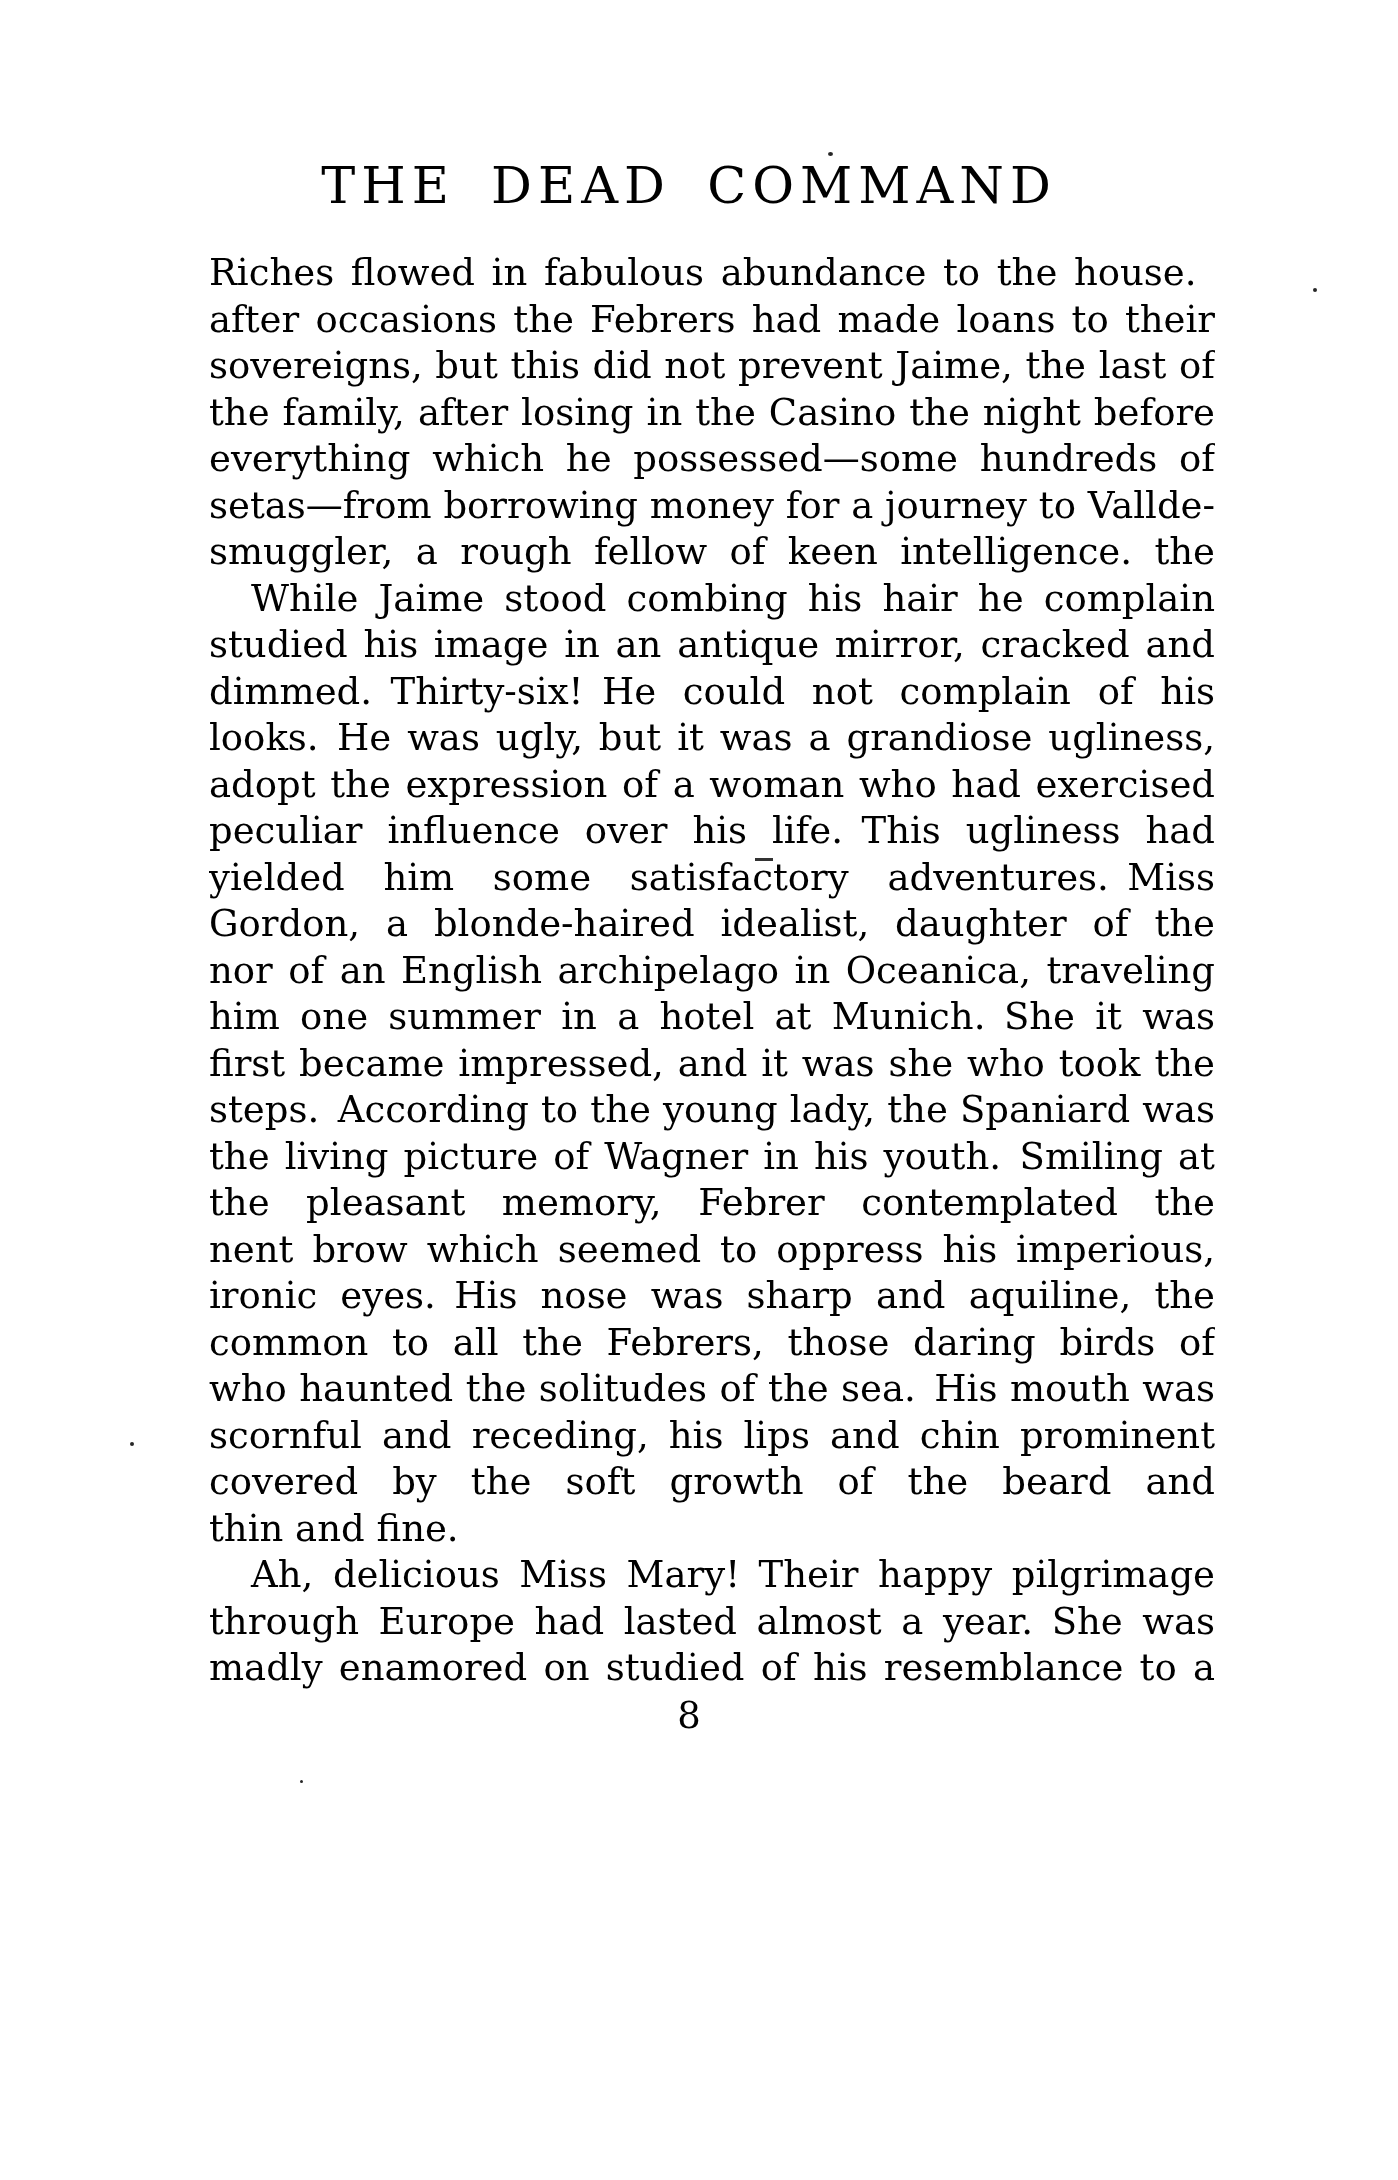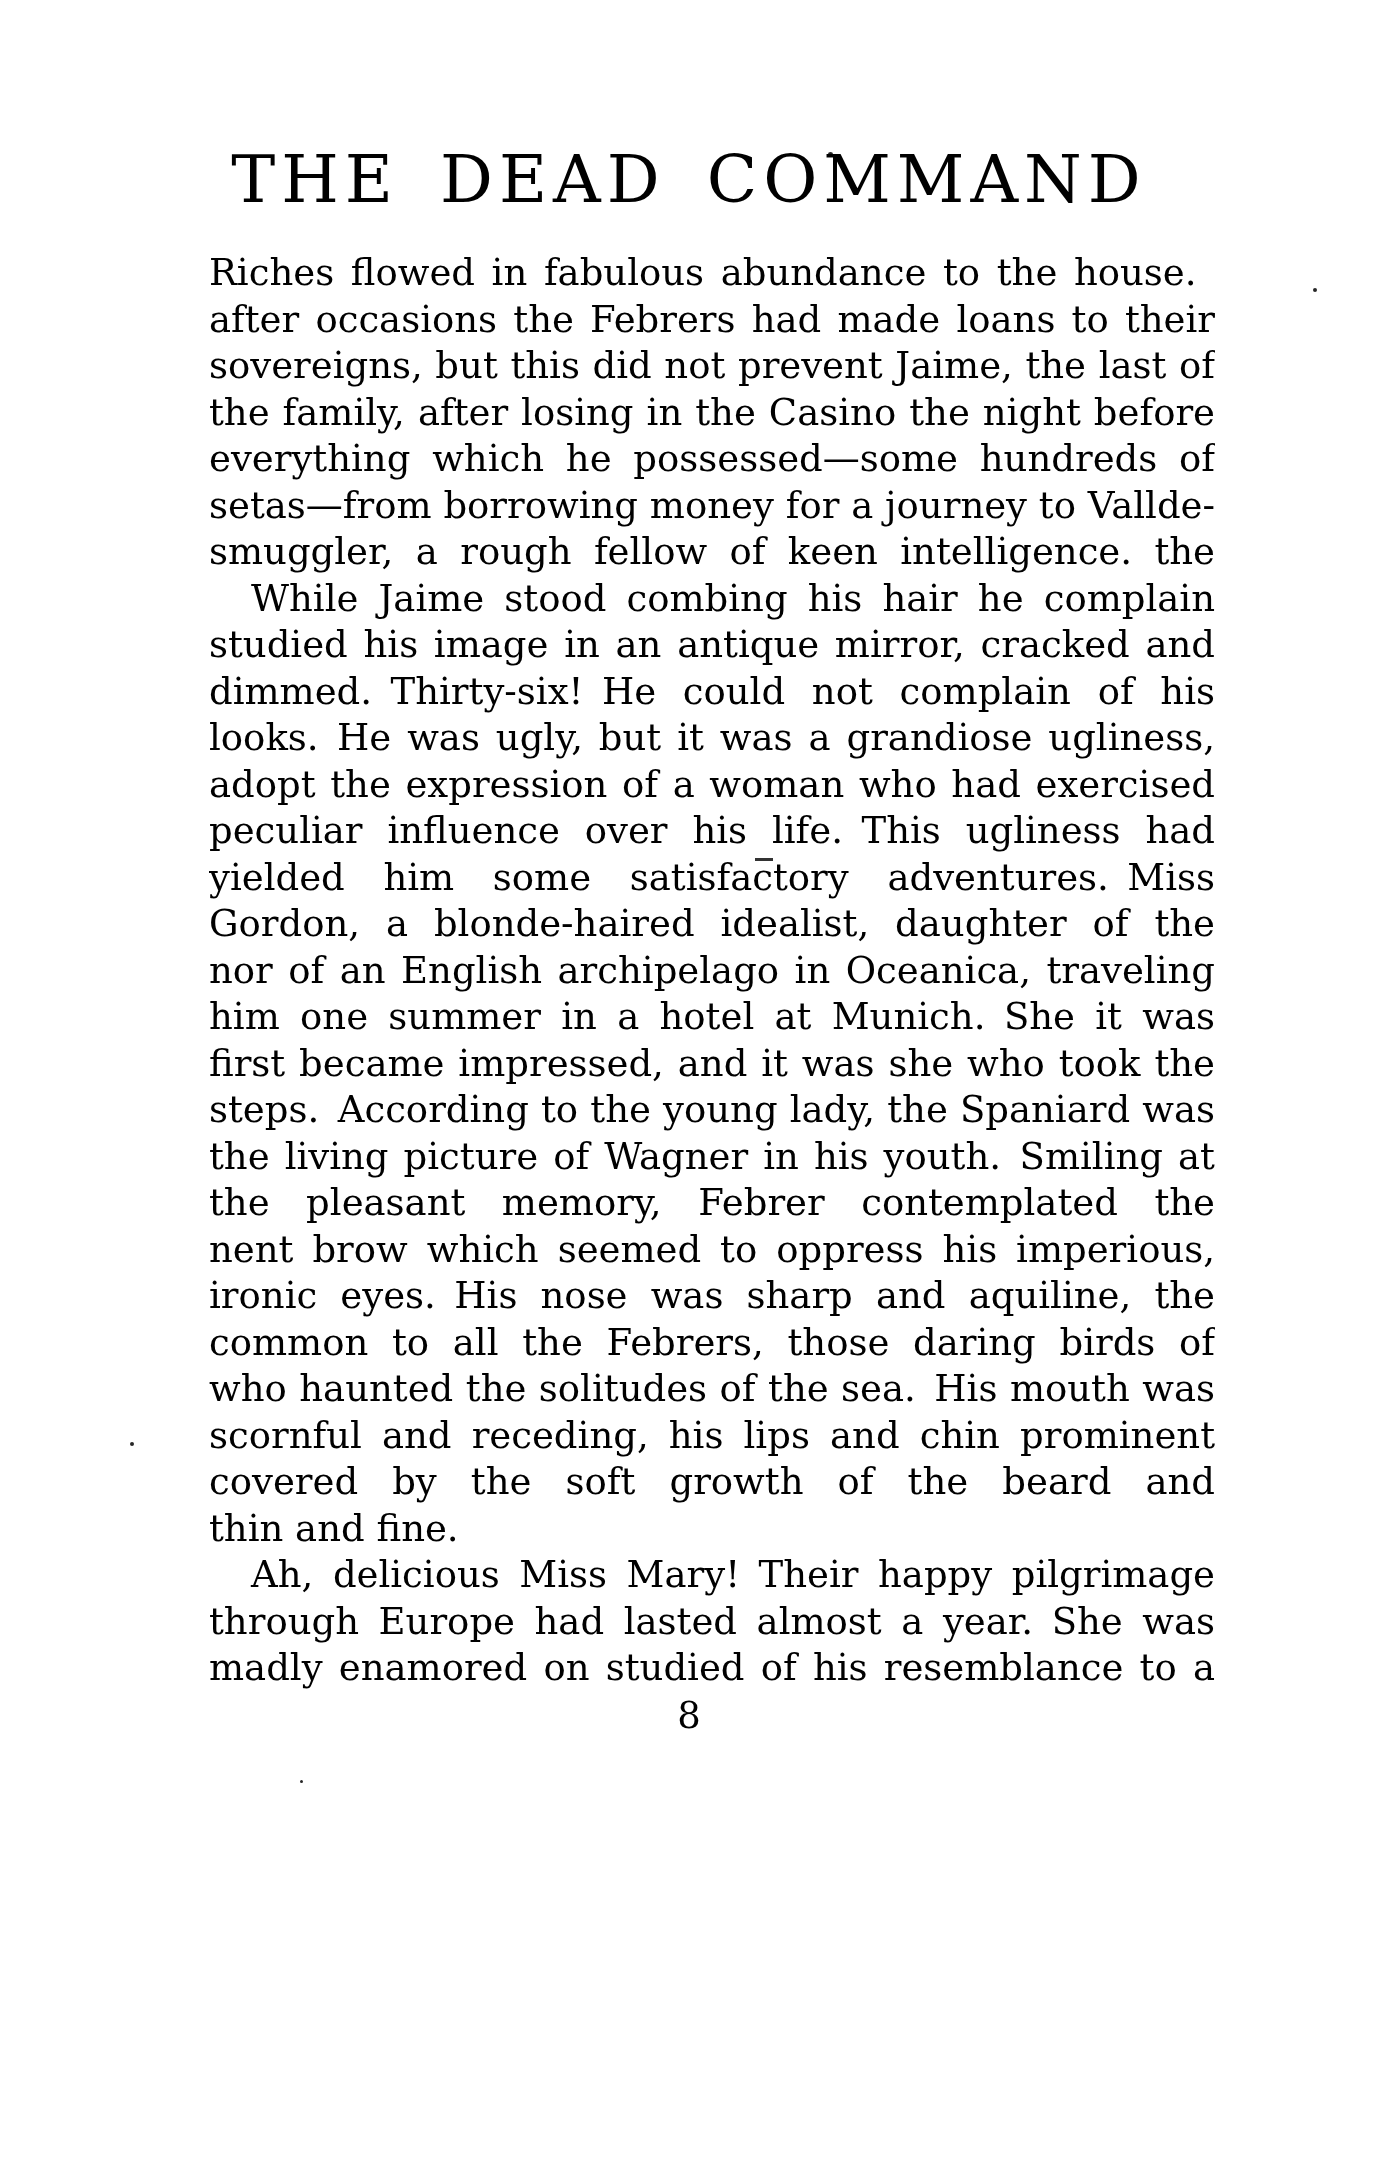--- a/index.html
+++ b/index.html
@@ -7,25 +7,25 @@
     position: relative;
     width: 1398px;
     height: 2180px;
     background: #ffffff;
     color: #000;
     overflow: hidden;
     font-family: "DejaVu Serif", "Liberation Serif", serif;
   }
   .title {
     position: absolute;
-    top: 150px;
+    top: 156px;
     left: 163px;
     width: 1052px;
     text-align: center;
-    font-size: 66px;
+    font-size: 51px;
     line-height: 60px;
     letter-spacing: 6px;
     word-spacing: 14px;
     white-space: nowrap;
   }
   .textblock {
     position: absolute;
     top: 250px;
     left: 163px;
     width: 1052px;

